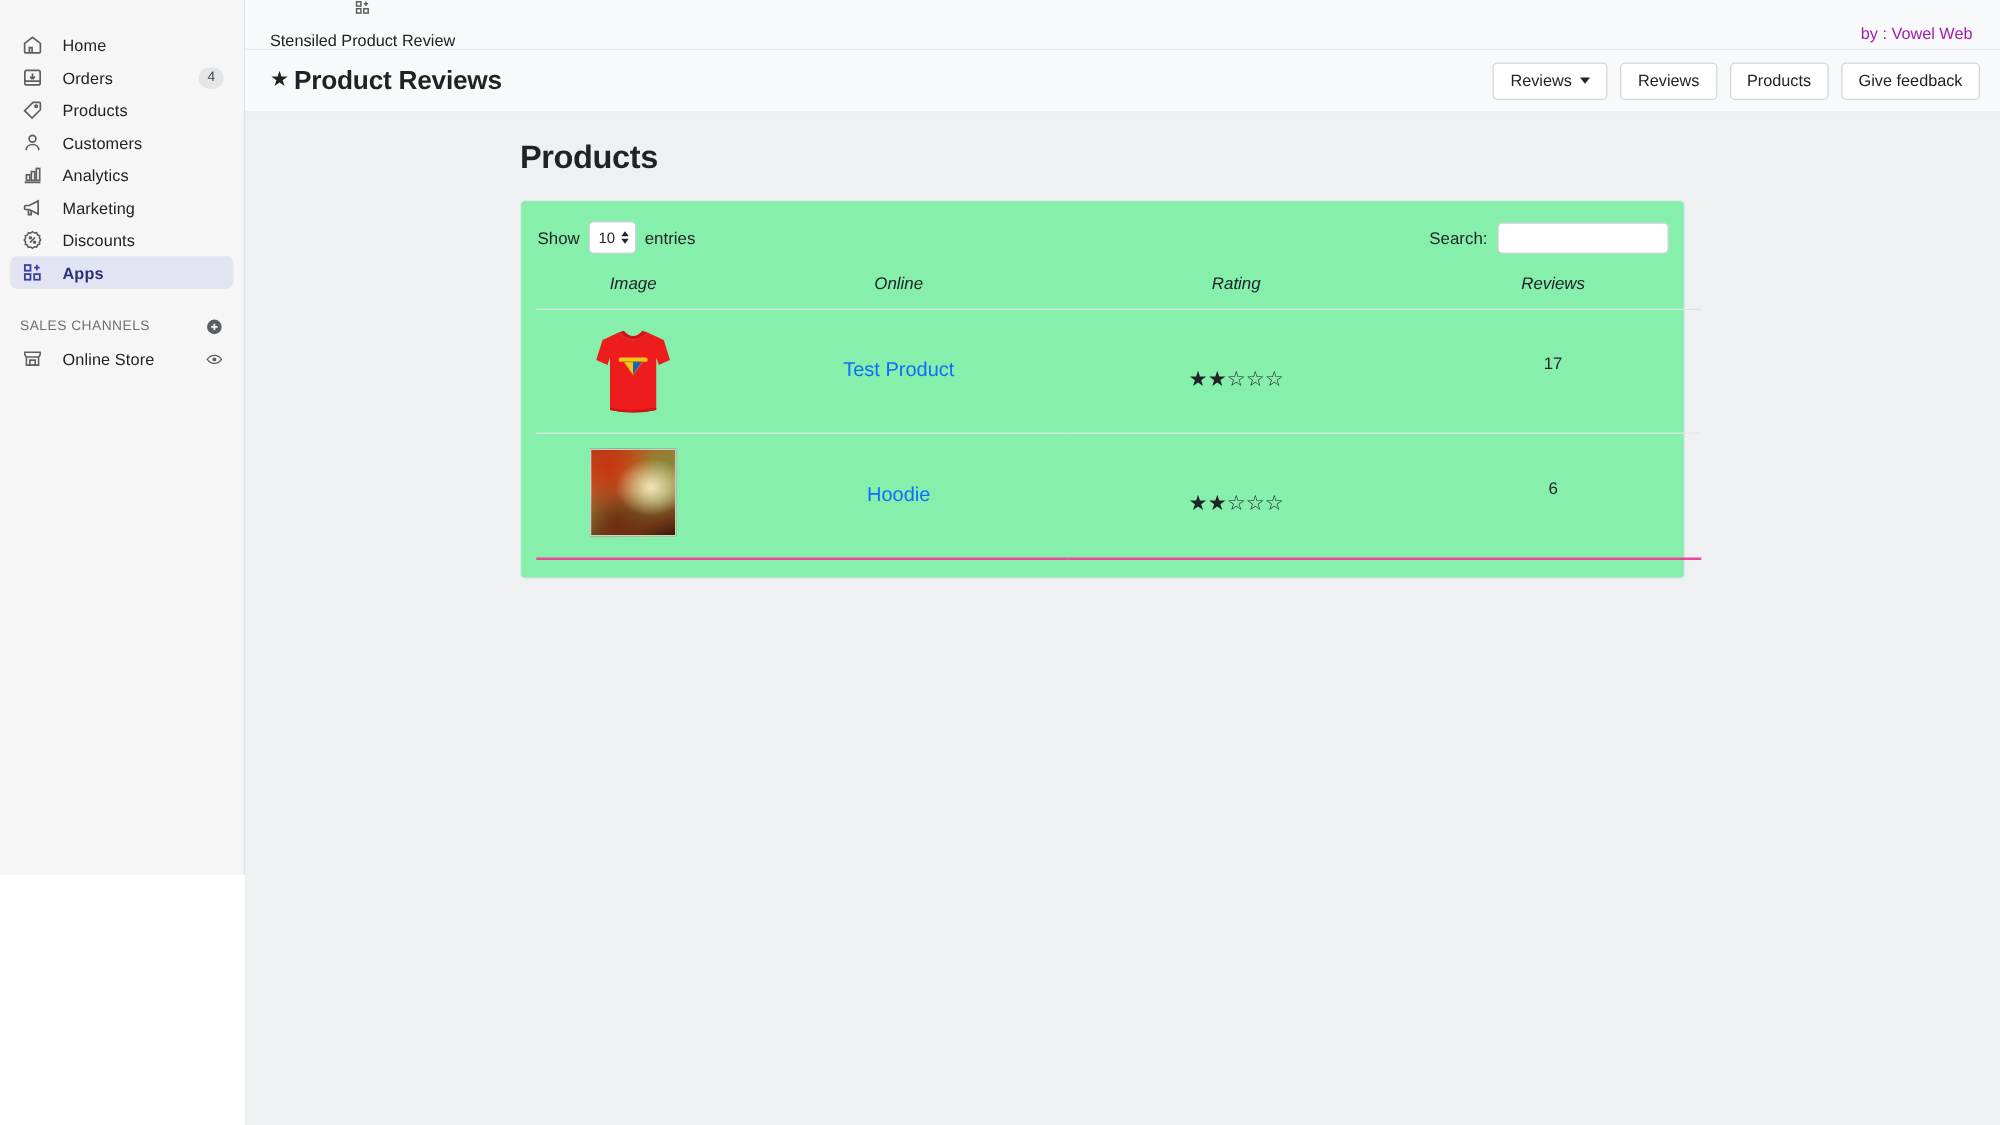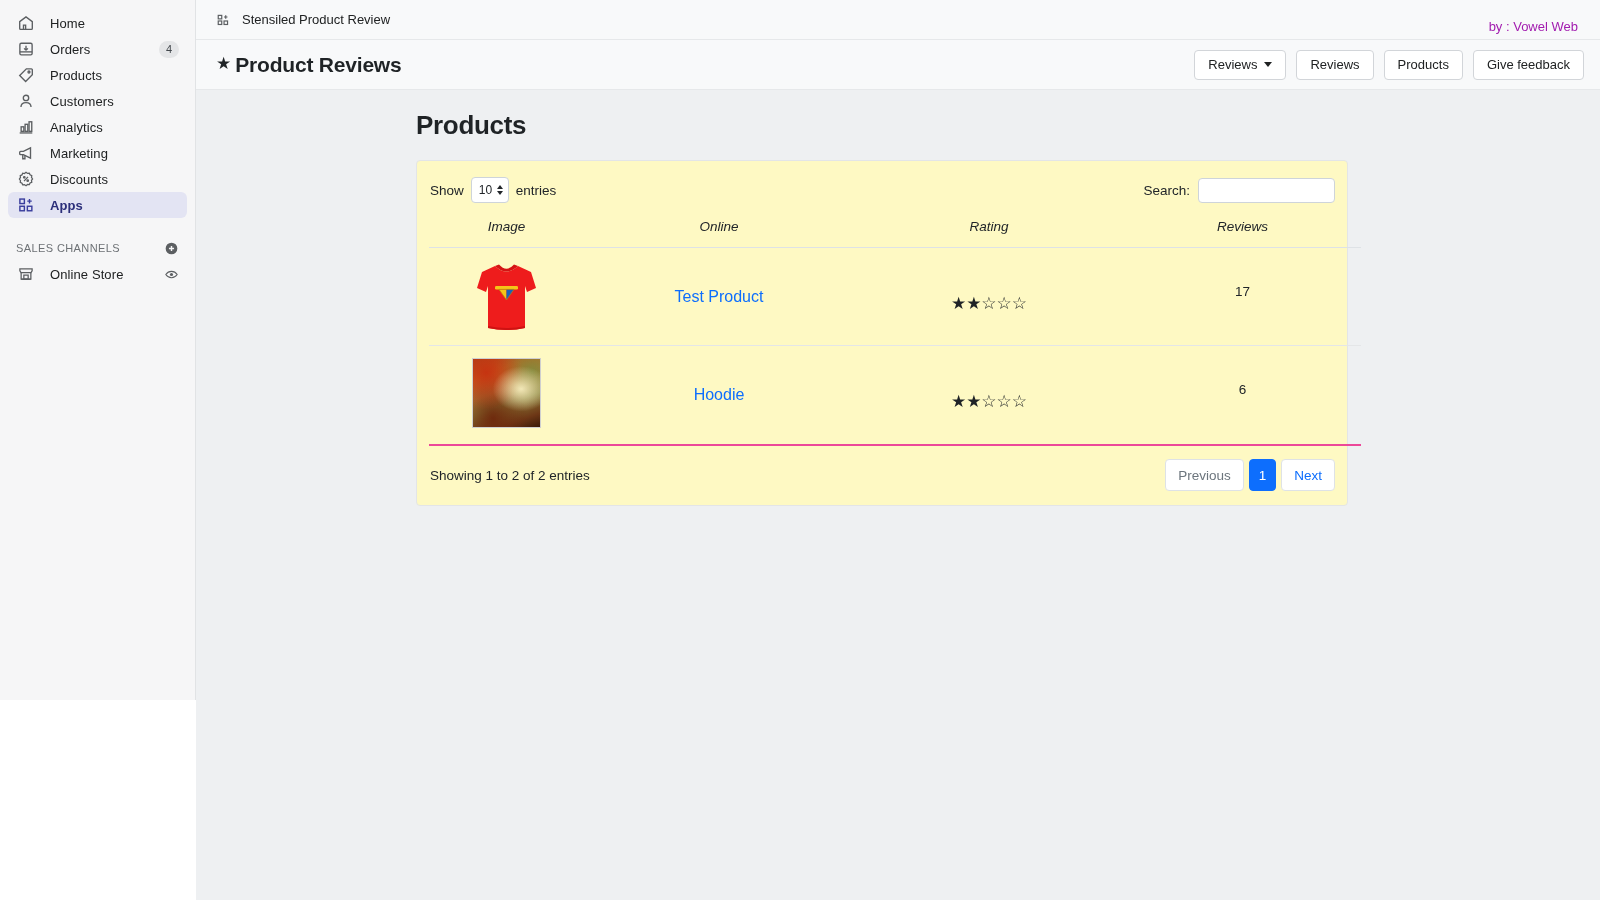--- a/index.html
+++ b/index.html
@@ -10,21 +10,21 @@
     overflow: hidden;
   }
   .app { display: flex; width: 1600px; height: 900px; }
 
   
   .sidebar {
     width: 196px; height: 700px;
     background: #f6f6f7;
     border-right: 1px solid #e1e3e5;
     display: flex; flex-direction: column;
-    padding-top: 10px;
+    padding-top: 23px;
     flex: 0 0 196px;
     position: relative;
   }
   .nav-item {
     display: flex; align-items: center;
     height: 26px; margin: 0 8px 0 8px;
     padding: 0 8px;
     border-radius: 6px;
     cursor: pointer;
     position: relative;
@@ -75,21 +75,21 @@
 
   
   .main { flex: 1 1 auto; display: flex; flex-direction: column; background: #eef0f2; min-width: 0;}
   .topbar {
     height: 40px; background: #f8f9fa;
     display: flex; align-items: center;
     padding: 0 14px 0 20px;
     border-bottom: 1px solid #e6e8ea;
     flex: 0 0 40px;
   }
-  .topbar-app { display: flex; align-items: center; gap: 12px; }
+  .topbar-app { display: flex; align-items: center; gap: 12px; flex-direction: column; }
   .topbar-app-icon { color: #5c5f62; display: flex; align-items: center; }
   .topbar-app-name { font-size: 13px; color: #202223; }
   .topbar-right { margin-left: auto; font-size: 13px; color: #a21caf; padding-right: 8px; margin-top: 13px;}
 
   .pagebar {
     height: 50px; background: #f8f9fa;
     display: flex; align-items: center;
     padding: 0 16px 0 20px;
     border-bottom: 1px solid #e6e8ea;
     flex: 0 0 50px;
@@ -119,21 +119,21 @@
   }
 
   .content { flex: 1 1 auto; padding: 20px 0 0 0; overflow: hidden; }
   .content-inner { width: 932px; margin-left: 220px; }
   .section-heading {
     font-size: 26px; font-weight: 700; color: #1f2326;
     letter-spacing: -0.3px;
     margin-bottom: 19px;
   }
   .card {
-    background: #fef9c3;
+    background: #86efac;
     border: 1px solid #e3e5e7;
     border-radius: 4px;
     padding: 16px 12px 14px 12px;
   }
   .card-top {
     display: flex; align-items: center;
     padding: 0 0 0 1px;
     margin-bottom: 16px;
   }
   .show-entries { display: flex; align-items: center; gap: 7px; font-size: 13.5px; color: #212529; }
@@ -460,27 +460,19 @@
                   <span class="stars">★★☆☆☆</span>
                 </td>
                 <td>
                   <span class="reviews-num">6</span>
                 </td>
               </tr>
 
             </tbody>
           </table>
 
-          <div class="card-bottom">
-            <span class="showing-text">Showing 1 to 2 of 2 entries</span>
-            <div class="pager">
-              <button class="pg disabled">Previous</button>
-              <button class="pg active">1</button>
-              <button class="pg">Next</button>
-            </div>
-          </div>
 
         </div>
       </div>
     </div>
 
   </div>
 </div>
 
 </body></html>

